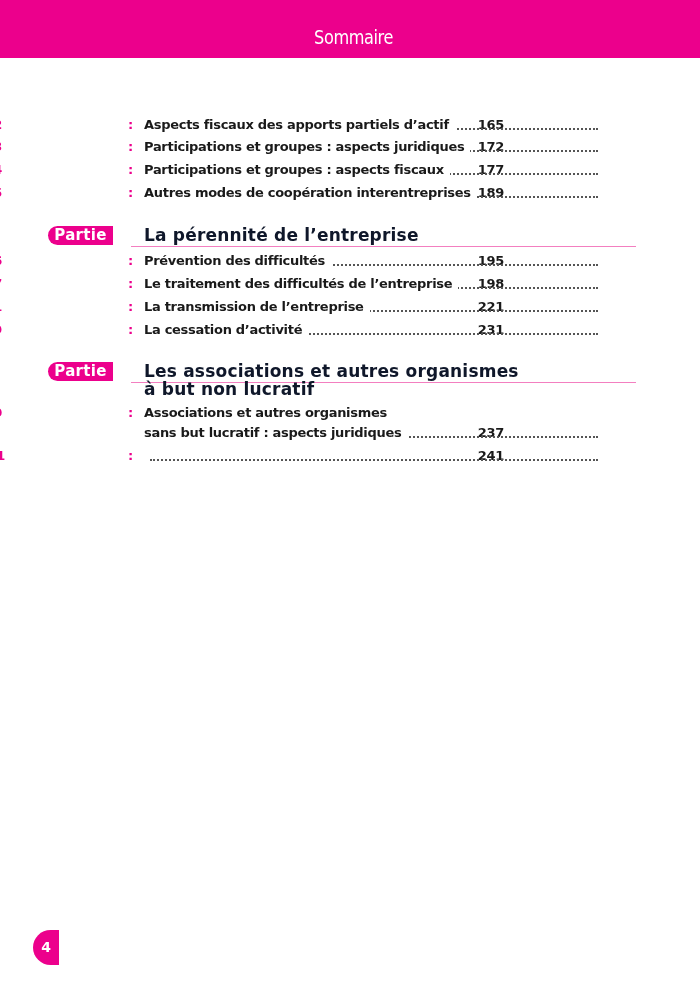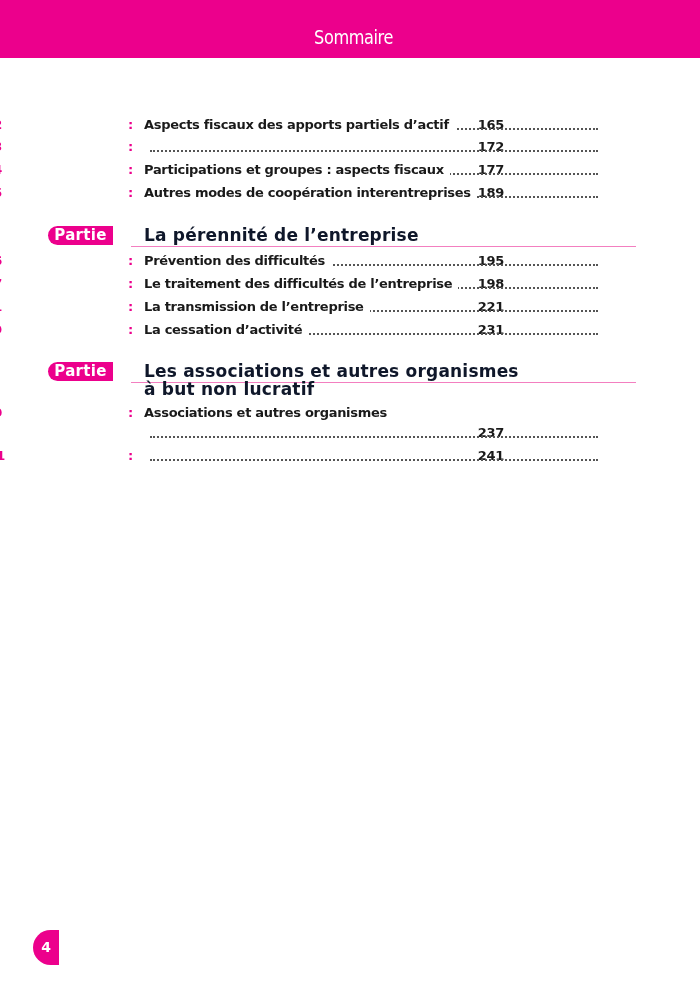--- a/index.html
+++ b/index.html
@@ -73,20 +73,21 @@
 <div class="entry" style="top:115px;">
   <span class="memo-label">Mémo 22</span>
   <span class="memo-colon">:</span>
   <span class="memo-title">Aspects fiscaux des apports partiels d’actif</span>
   <span class="leader"></span>
   <span class="page-num">165</span>
 </div>
 <div class="entry" style="top:137px;">
   <span class="memo-label">Mémo 23</span>
   <span class="memo-colon">:</span>
+  <span class="memo-title">Participations et groupes : aspects juridiques</span>
   <span class="leader"></span>
   <span class="page-num">172</span>
 </div>
 <div class="entry" style="top:160px;">
   <span class="memo-label">Mémo 24</span>
   <span class="memo-colon">:</span>
   <span class="memo-title">Participations et groupes : aspects fiscaux</span>
   <span class="leader"></span>
   <span class="page-num">177</span>
 </div>
@@ -139,20 +140,21 @@
   <span class="partie-rule"></span>
   <span class="partie-title" style="top:18px;">à but non lucratif</span>
 </div>
 
 <div class="entry" style="top:403px;">
   <span class="memo-label">Mémo 30</span>
   <span class="memo-colon">:</span>
   <span class="memo-title">Associations et autres organismes</span>
 </div>
 <div class="entry" style="top:423px;">
+  <span class="memo-title">sans but lucratif : aspects juridiques</span>
   <span class="leader"></span>
   <span class="page-num">237</span>
 </div>
 <div class="entry" style="top:446px;">
   <span class="memo-label" style="right:563px;">Mémo 31</span>
   <span class="memo-colon">:</span>
   <span class="leader"></span>
   <span class="page-num">241</span>
 </div>
 

